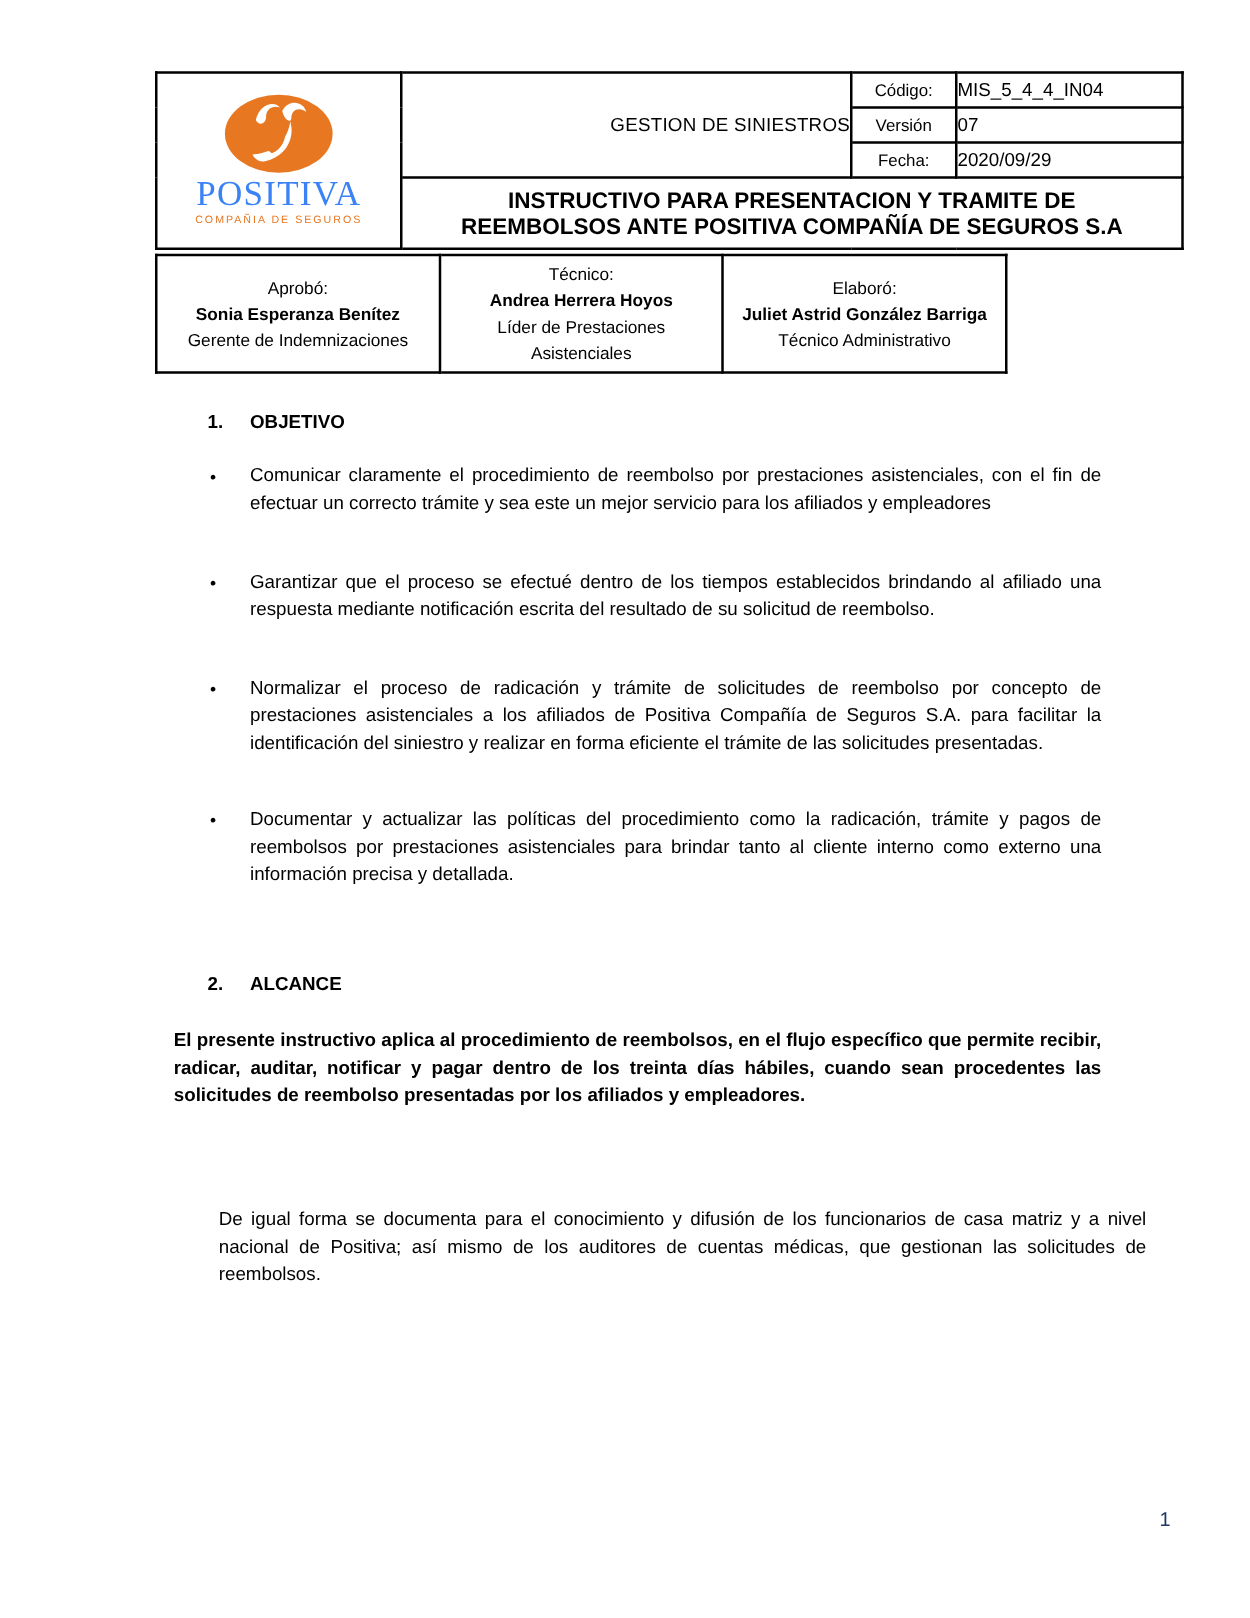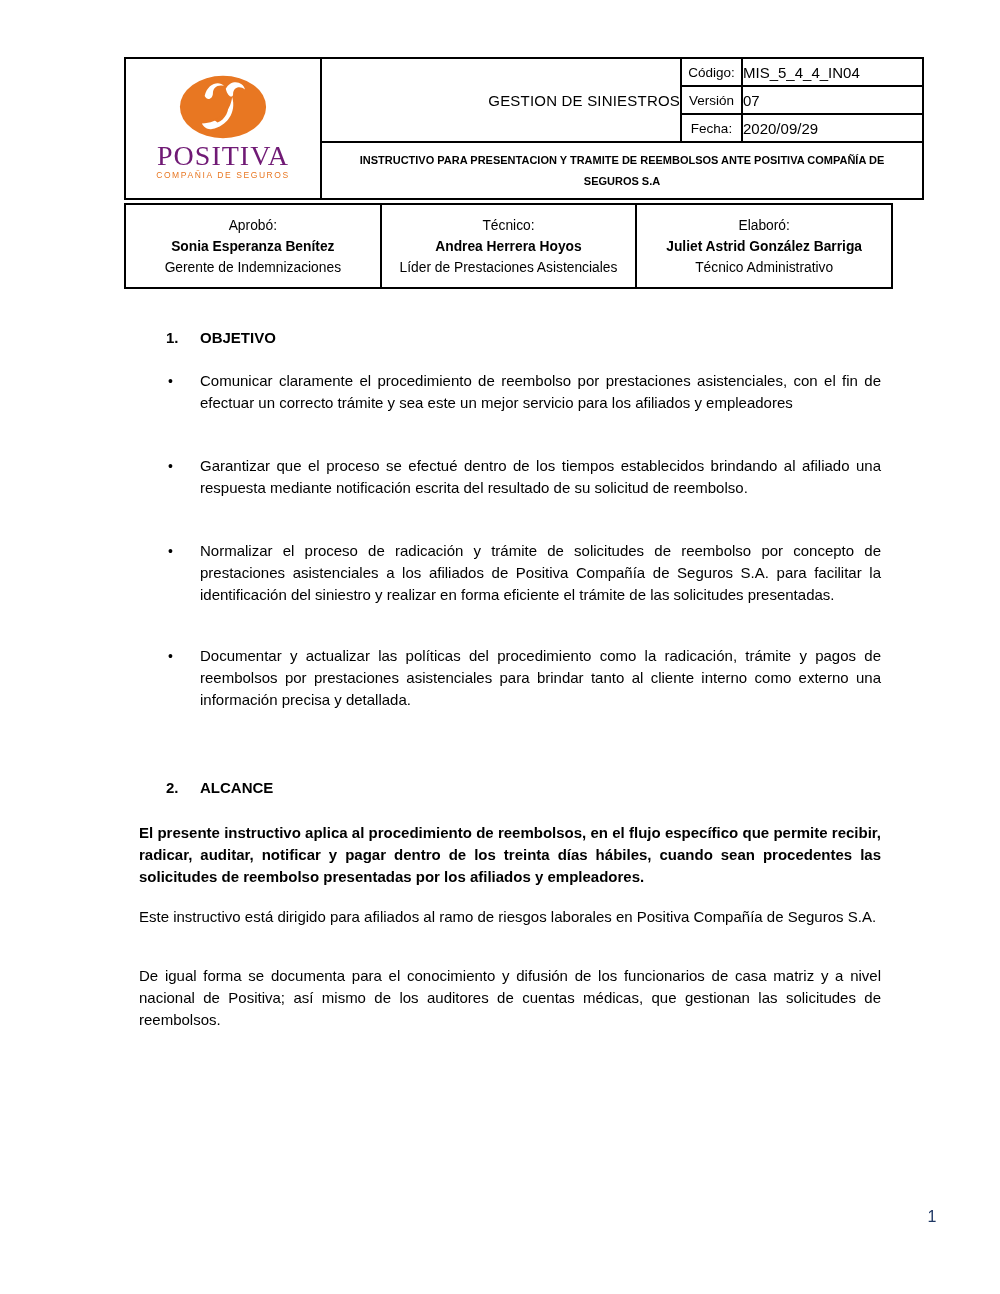--- a/index.html
+++ b/index.html
@@ -14,40 +14,40 @@
     overflow: hidden;
   }
 
   
   .hdr-wrap { position: absolute; left: 124px; top: 57px; width: 769px; }
   table.hdr { border-collapse: collapse; width: 769px; table-layout: fixed; }
   table.hdr td { border: 2px solid #000; vertical-align: middle; }
 
   td.logo-cell { width: 196px; text-align: center; }
   td.process-cell { width: 360px; text-align: right; font-size: 15px; letter-spacing: .2px; }
-  td.meta-label { width: 61px; text-align: center; font-size: 13.5px; height: 28px; }
+  td.meta-label { width: 84px; text-align: center; font-size: 13.5px; height: 28px; }
   td.meta-value { width: 181px; text-align: left; font-size: 15px; }
   td.doc-title-cell {
-    height: 57px; text-align: center; font-weight: bold; font-size: 11px;
+    height: 57px; text-align: center; font-weight: bold; font-size: 18px;
     line-height: 21px; padding: 2px 28px;
   }
 
-  table.sig { border-collapse: collapse; width: 769px; table-layout: fixed; margin-top: 3px; }
+  table.sig { border-collapse: collapse; width: 682px; table-layout: fixed; margin-top: 3px; }
   table.sig td {
     border: 2px solid #000; vertical-align: middle; text-align: center;
     height: 84px; font-size: 13.8px; line-height: 21px; padding: 4px 6px;
   }
   .sig-name { font-weight: bold; }
 
   
   .logo-block { display: inline-block; padding: 6px 0 8px 0; }
   .logo-mark { display: block; margin: 0 auto 2px auto; }
   .logo-word {
     font-family: "Liberation Serif", serif;
-    color: #701a75; font-size: 28px; letter-spacing: 1px; line-height: 28px;
+    color: #3b82f6; font-size: 28px; letter-spacing: 1px; line-height: 28px;
     white-space: nowrap;
   }
   .logo-tagline {
     font-family: Liberation Sans, sans-serif;
     color: #E87722; font-size: 8.5px; letter-spacing: 1.6px; line-height: 11px;
     white-space: nowrap;
   }
 
   
   .sect-heading {
@@ -161,18 +161,17 @@
     <span class="bullet-dot">•</span>
     <div class="bullet-text">Documentar y actualizar las políticas del procedimiento como la radicación, trámite y pagos de reembolsos por prestaciones asistenciales para brindar tanto al cliente interno como externo una información precisa y detallada.</div>
   </div>
 
   <div class="sect-heading" style="top:779px;">
     <span class="sect-num">2.</span>
     <span>ALCANCE</span>
   </div>
 
   <div class="para" style="top:822px;font-weight:bold;">El presente instructivo aplica al procedimiento de reembolsos, en el flujo específico que permite recibir, radicar, auditar, notificar y pagar dentro de los treinta días hábiles, cuando sean procedentes las solicitudes de reembolso presentadas por los afiliados y empleadores.</div>
-  <div class="para" style="top:906px;">Este instructivo está dirigido para afiliados al ramo de riesgos laborales en Positiva Compañía de Seguros S.A.</div>
-  <div class="para" style="top:965px;">De igual forma se documenta para el conocimiento y difusión de los funcionarios de casa matriz y a nivel nacional de Positiva; así mismo de los auditores de cuentas médicas, que gestionan las solicitudes de reembolsos.</div>
+  <div class="para" style="top:965px;margin-left:36px;">De igual forma se documenta para el conocimiento y difusión de los funcionarios de casa matriz y a nivel nacional de Positiva; así mismo de los auditores de cuentas médicas, que gestionan las solicitudes de reembolsos.</div>
 
   <div class="page-num">1</div>
 
 </div>
 
 </body></html>

